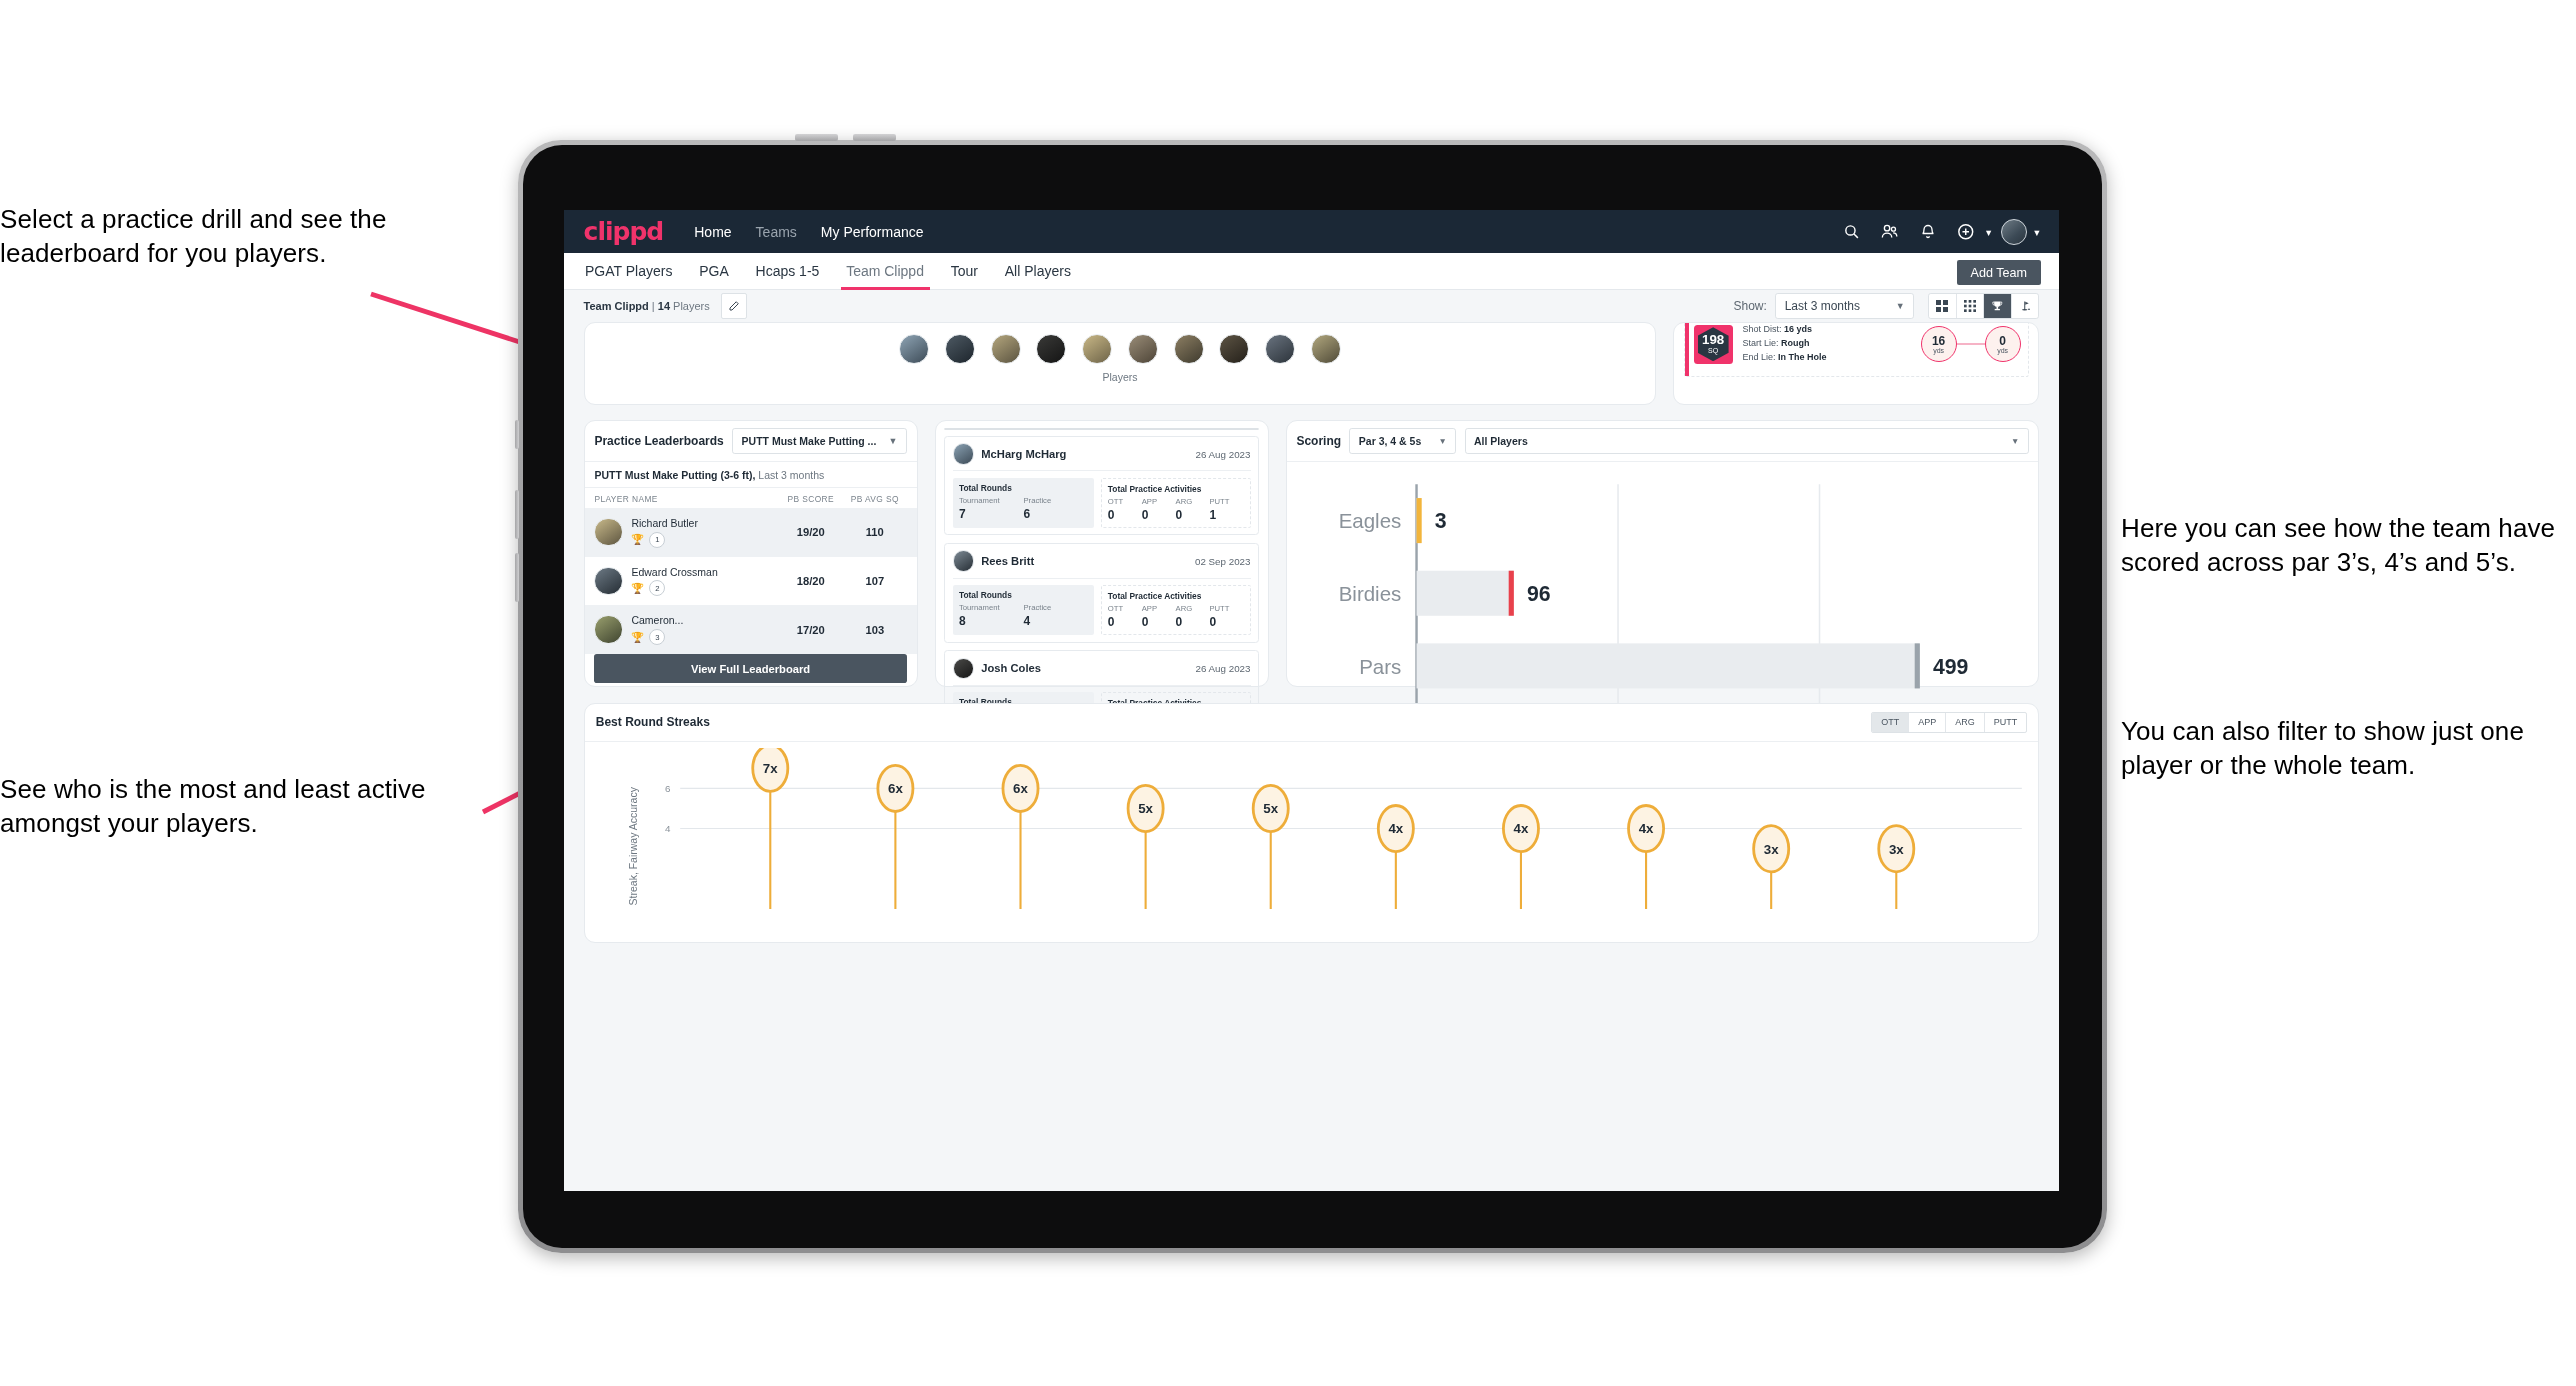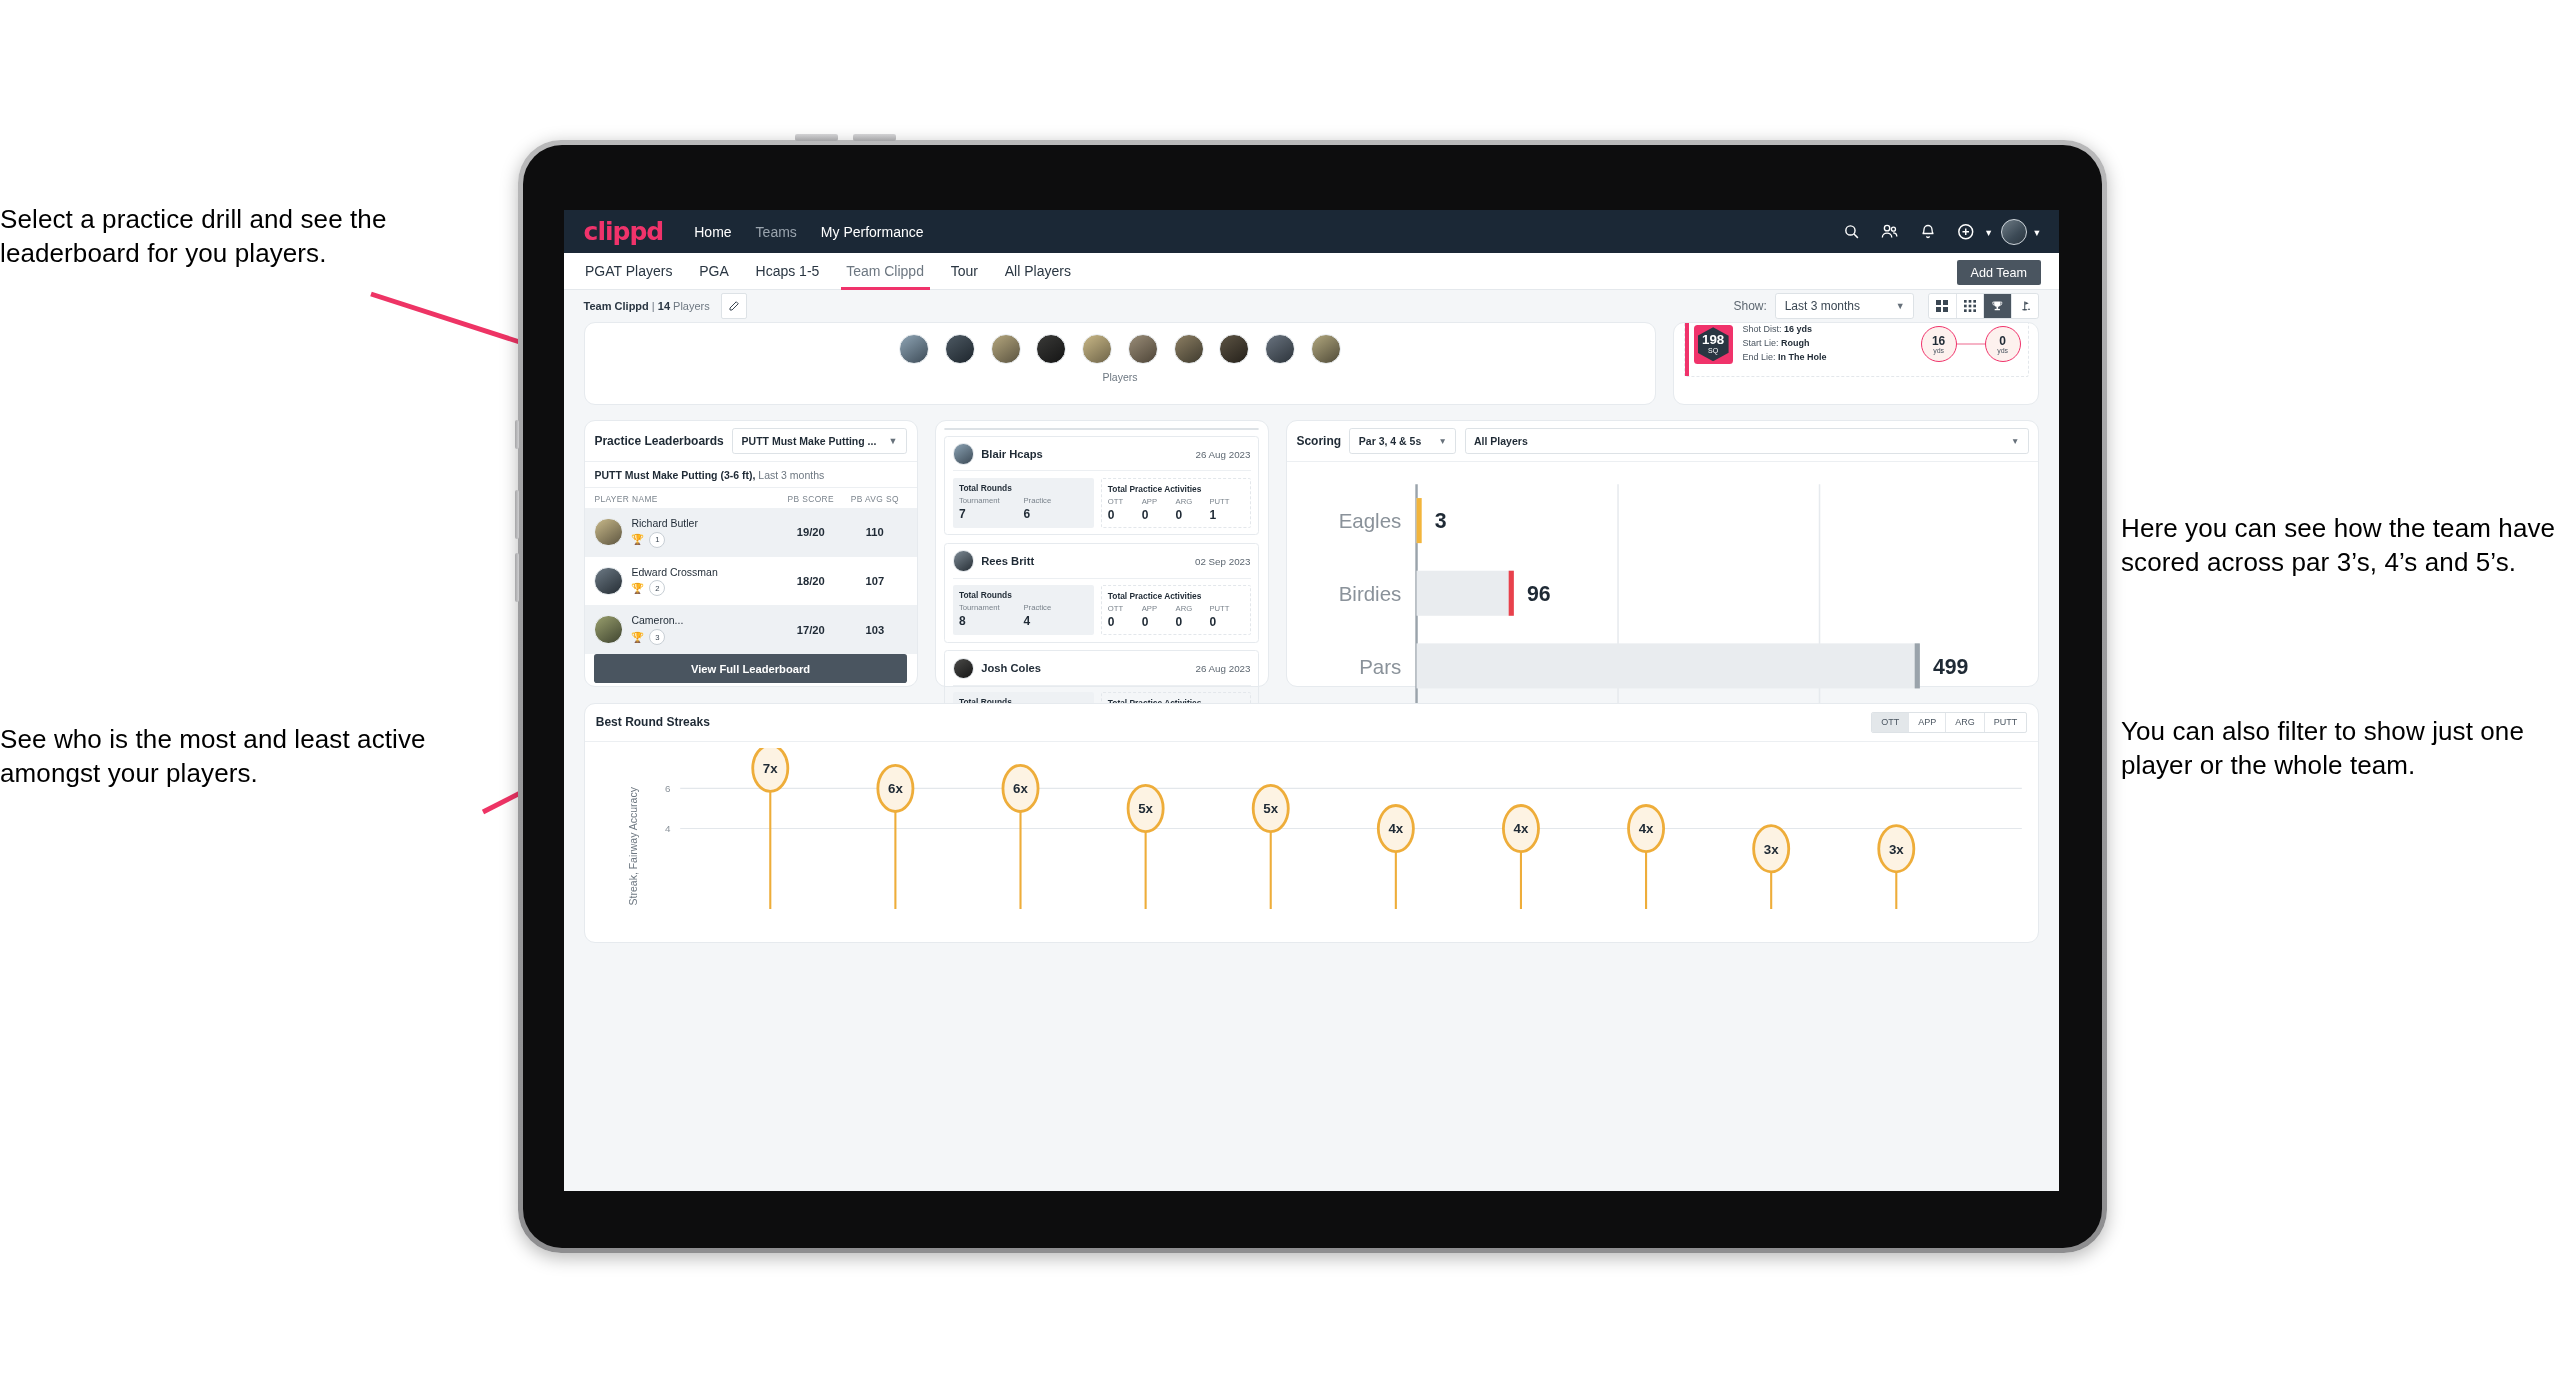--- a/index.html
+++ b/index.html
@@ -3,21 +3,21 @@
 <meta charset="utf-8">
 <style>
   html,body{margin:0;padding:0;background:#ffffff;}
   body{width:2576px;height:1386px;position:relative;overflow:hidden;
        font-family:"Liberation Sans",sans-serif;}
 
   
   .anno{position:absolute;color:#000;font-size:26px;line-height:1.32;
         font-family:"Liberation Sans",sans-serif;letter-spacing:0.1px;}
   #anno-tl{left:0px;top:202px;width:532px;}
-  #anno-bl{left:0px;top:722px;width:504px;}
+  #anno-bl{left:0px;top:772px;width:504px;}
   #anno-r1{left:2121px;top:511px;width:448px;}
   #anno-r2{left:2121px;top:714px;width:448px;}
 
   .arrow{position:absolute;overflow:visible;pointer-events:none;}
 
   
   #tablet{position:absolute;left:518px;top:140px;width:1589px;height:1113px;
           background:linear-gradient(180deg,#b9b9ba 0%,#9d9d9f 40%,#8e8e90 100%);
           border-radius:43px;box-shadow:0 4.2px 18px rgba(0,0,0,.28);}
   #tablet-inner{position:absolute;left:4.9px;top:4.9px;right:4.9px;bottom:4.9px;
@@ -453,21 +453,21 @@
 
       <div class="card" id="actCard">
         <div class="segwrap">
           <div class="seg on">Most Active</div>
           <div class="seg">Least Active</div>
         </div>
 
         <div class="actitem">
           <div class="acthead">
             <div class="acav" style="background:linear-gradient(145deg,#8ba2b3,#3c4a56)"></div>
-            <div class="acname">Blair Hcaps</div>
+            <div class="acname">McHarg McHarg</div>
             <div class="acdate">26 Aug 2023</div>
           </div>
           <div class="actbody">
             <div class="tr">
               <div class="blk">Total Rounds</div>
               <div class="subcols">
                 <div class="sc">
                     <div class="k">Tournament</div>
                   <div class="v">7</div>
                   </div>

